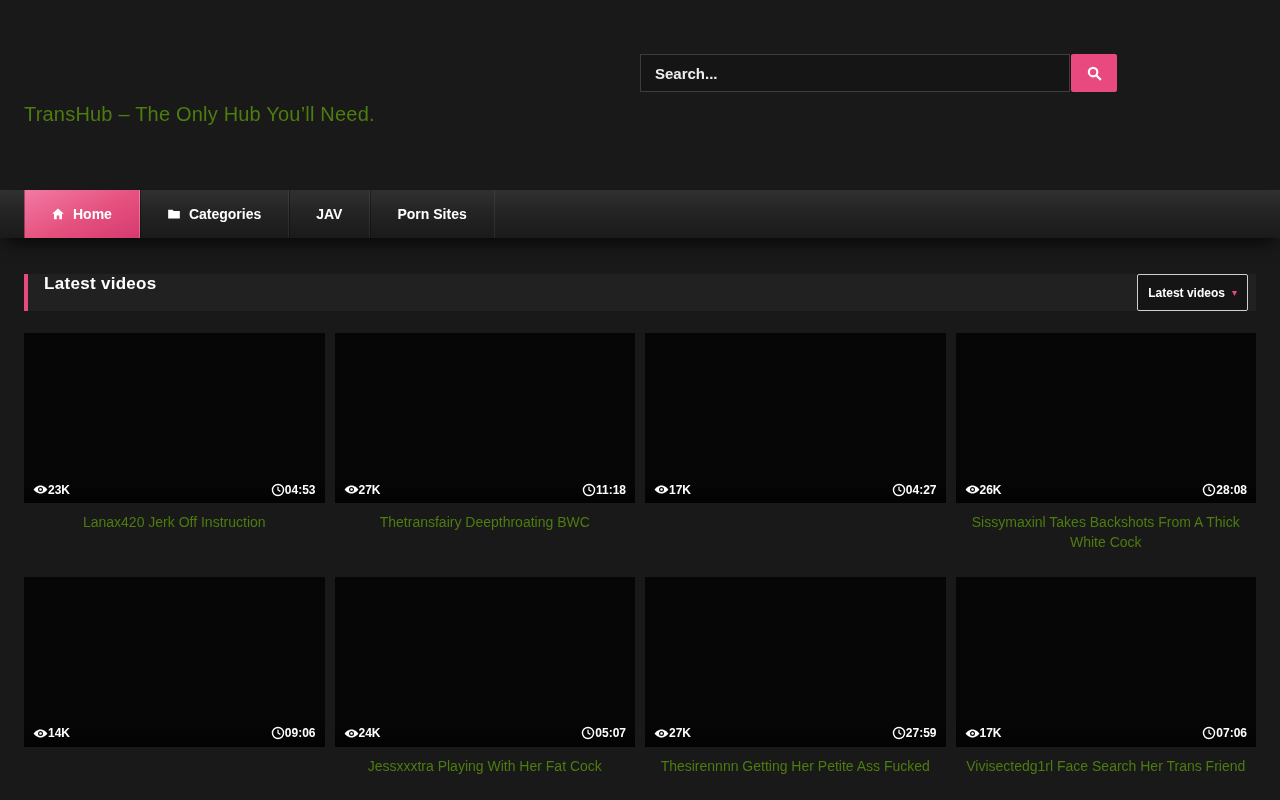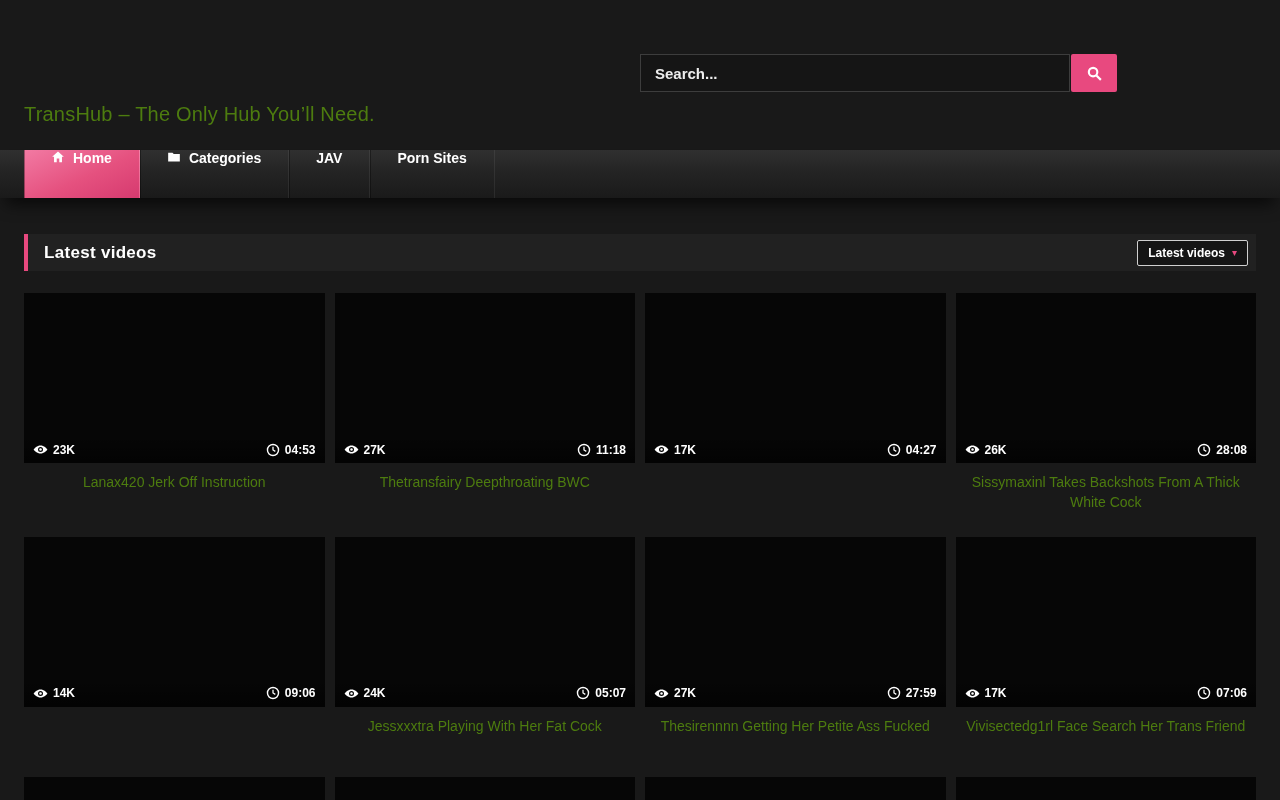--- a/index.html
+++ b/index.html
@@ -4,21 +4,21 @@
 <style>
   * { margin:0; padding:0; box-sizing:border-box; }
   html, body { width:1280px; height:800px; overflow:hidden; }
   body {
     background:#191919;
     font-family:"Liberation Sans","DejaVu Sans",sans-serif;
   }
   a { text-decoration:none; }
 
   
-  .header { position:relative; height:150px; background:#191919; }
+  .header { position:relative; height:190px; background:#191919; }
   .search-bar { position:absolute; left:640px; top:54px; display:flex; align-items:stretch; }
   .search-input {
     width:430px; height:38px;
     background:#151515;
     border:1px solid #3d3d3d;
     outline:none;
     color:#f0f0f0;
     font-family:inherit;
     font-size:15px; font-weight:bold;
     padding:0 14px;
@@ -39,39 +39,39 @@
 
   
   .nav {
     height:48px;
     background:linear-gradient(180deg,#303030 0%,#242424 45%,#1a1a1a 100%);
     box-shadow:0 12px 16px -6px rgba(0,0,0,0.65);
     position:relative; z-index:2;
   }
   .nav-inner { margin:0 24px; display:flex; height:100%; }
   .nav-item {
-    display:flex; align-items:flex-start; gap:8px;
+    display:flex; align-items:center; gap:8px;
     padding:0 27px;
     color:#fff; font-size:14px; font-weight:bold;
     border-right:1px solid rgba(255,255,255,0.07);
     box-shadow:inset 1px 0 0 rgba(0,0,0,0.35);
     cursor:pointer;
   }
   .nav-item.active {
     background:linear-gradient(155deg,#f27aa3 0%,#e5517f 55%,#d63a6f 100%);
   }
   .nav-icon { display:flex; align-items:center; }
 
   
   .container { margin:0 24px; }
   .section-header {
     margin-top:36px; height:37px;
     background:#212121;
     border-left:4px solid #e8497f;
-    display:flex; align-items:center; justify-content:space-between;
+    display:flex; justify-content:space-between;
     padding:0 8px 0 16px;
   }
   .section-title { color:#fff; font-size:17px; font-weight:bold; letter-spacing:0.3px; }
   .sort-btn {
     background:#151515;
     border:1px solid #d0d0d0; border-radius:2px;
     color:#fff; font-family:inherit; font-size:12px; font-weight:bold;
     padding:5px 10px;
     display:flex; align-items:center; gap:7px;
     cursor:pointer;
@@ -90,21 +90,21 @@
     position:relative;
     height:170px;
     background:#060606;
   }
   .thumb-meta {
     position:absolute; left:0; right:0; bottom:0;
     display:flex; justify-content:space-between; align-items:center;
     padding:6px 9px;
     background:linear-gradient(180deg,rgba(0,0,0,0) 0%,rgba(0,0,0,0.55) 100%);
   }
-  .meta { display:flex; align-items:center; gap:5px; color:#fff; font-size:12px; font-weight:bold; }
+  .meta { display:flex; align-items:center; color:#fff; font-size:12px; font-weight:bold; }
   .mi { display:flex; align-items:center; }
   .video-title {
     margin-top:9px; min-height:37px;
     text-align:center;
     color:#4d7c0f;
     font-size:14px; line-height:1.45;
     padding:0 2px;
   }
 </style>
 </head>

